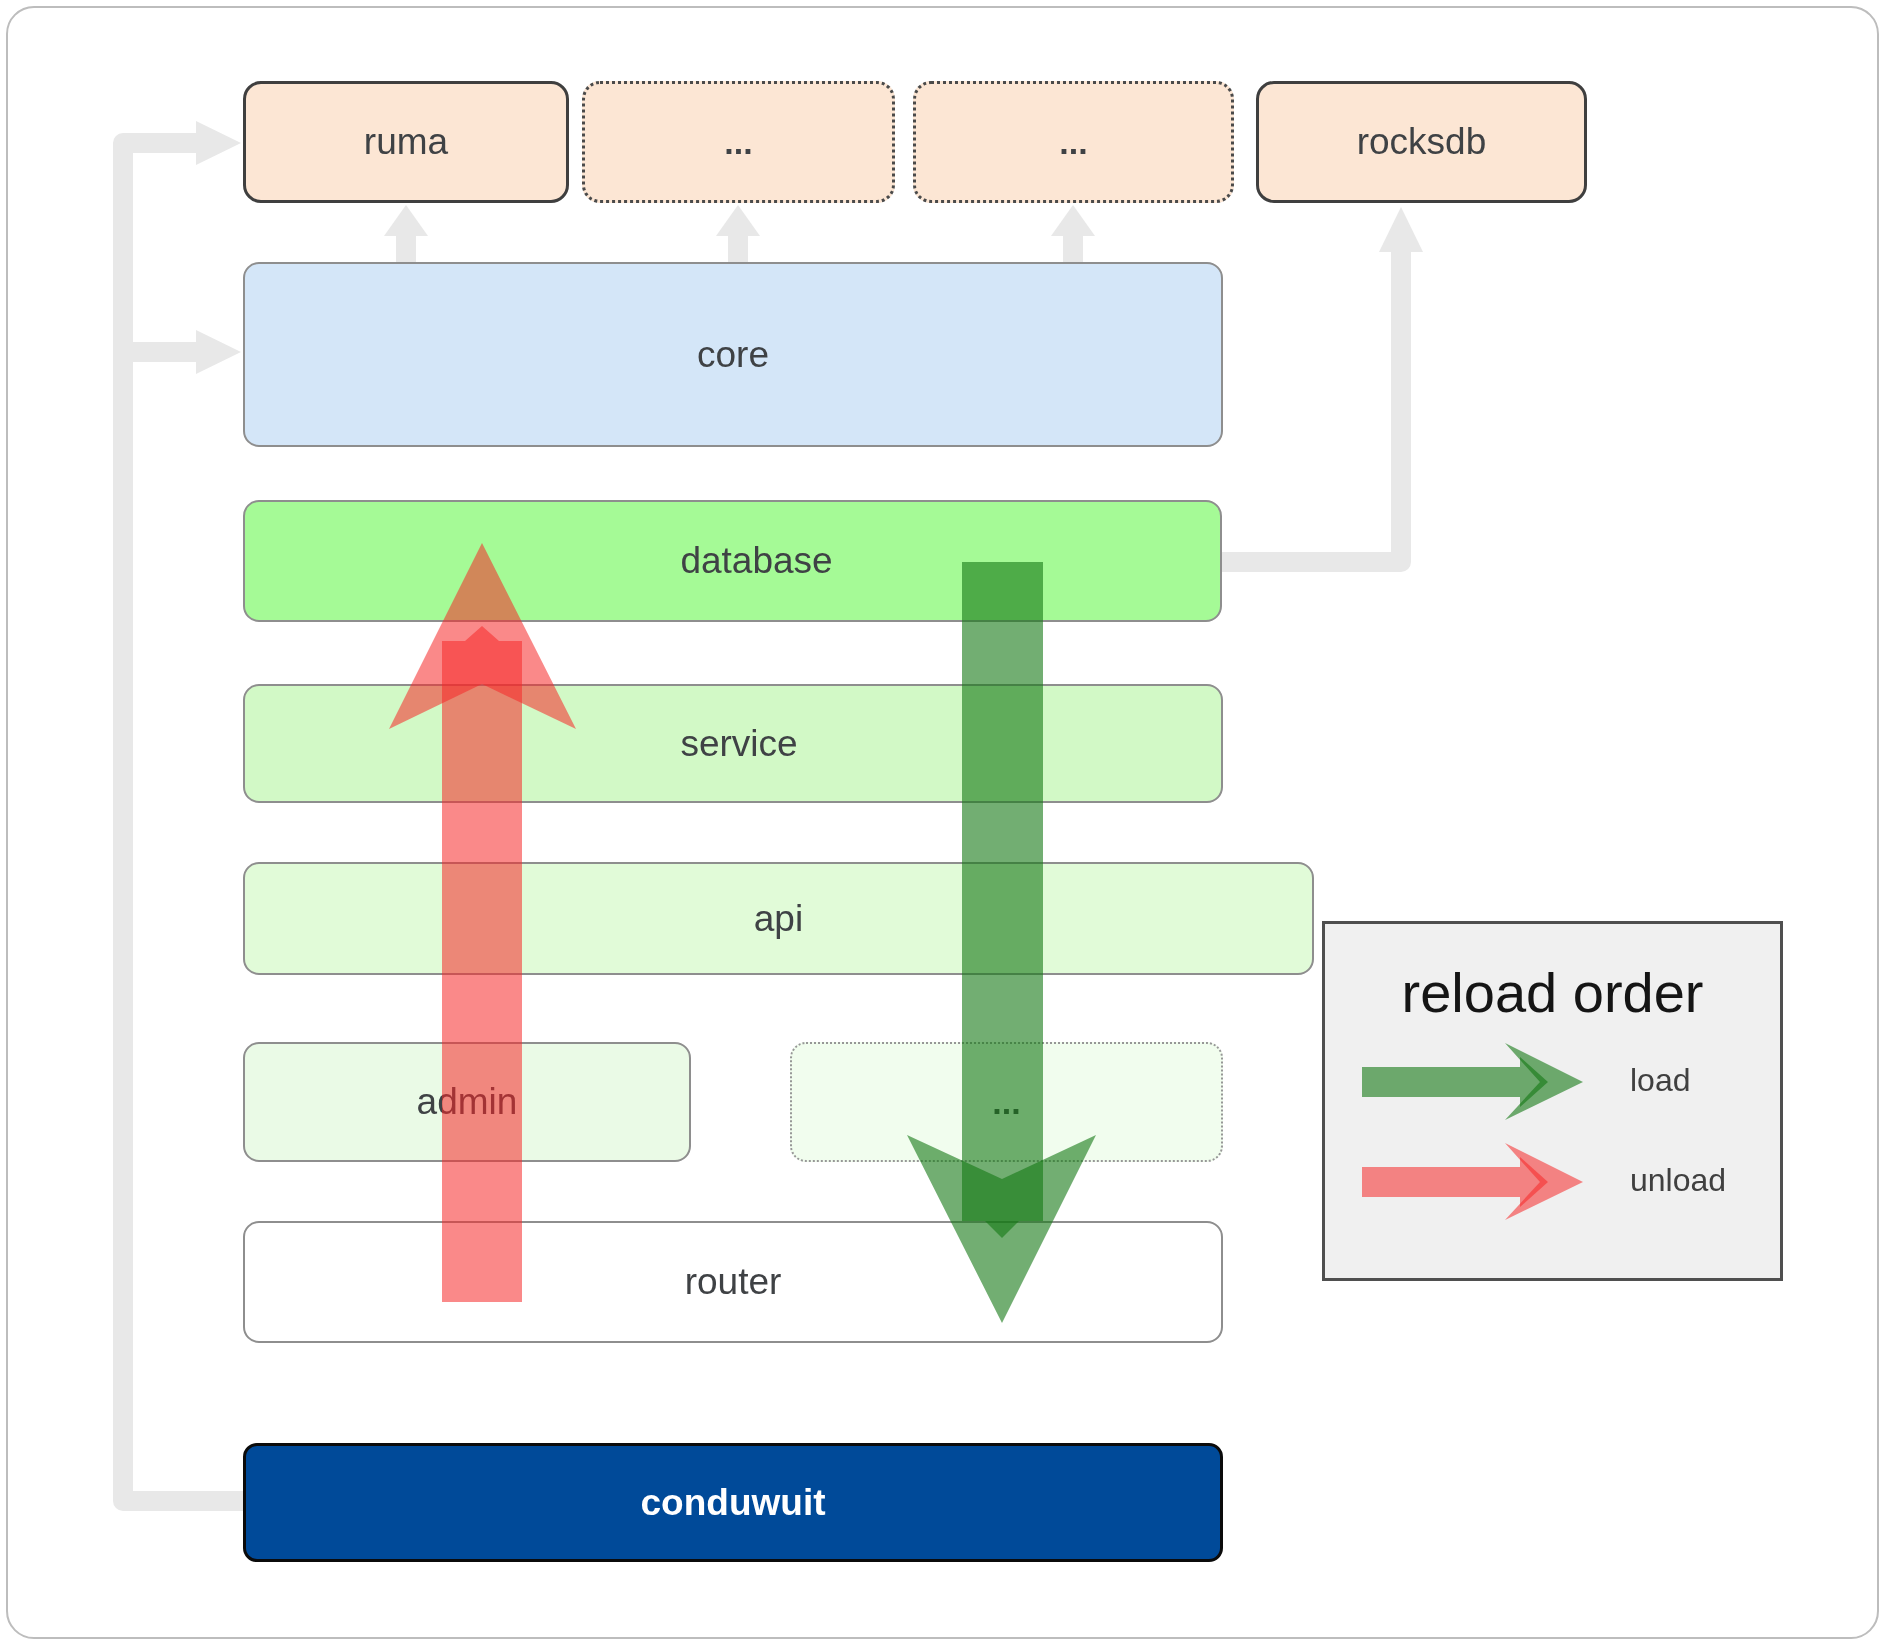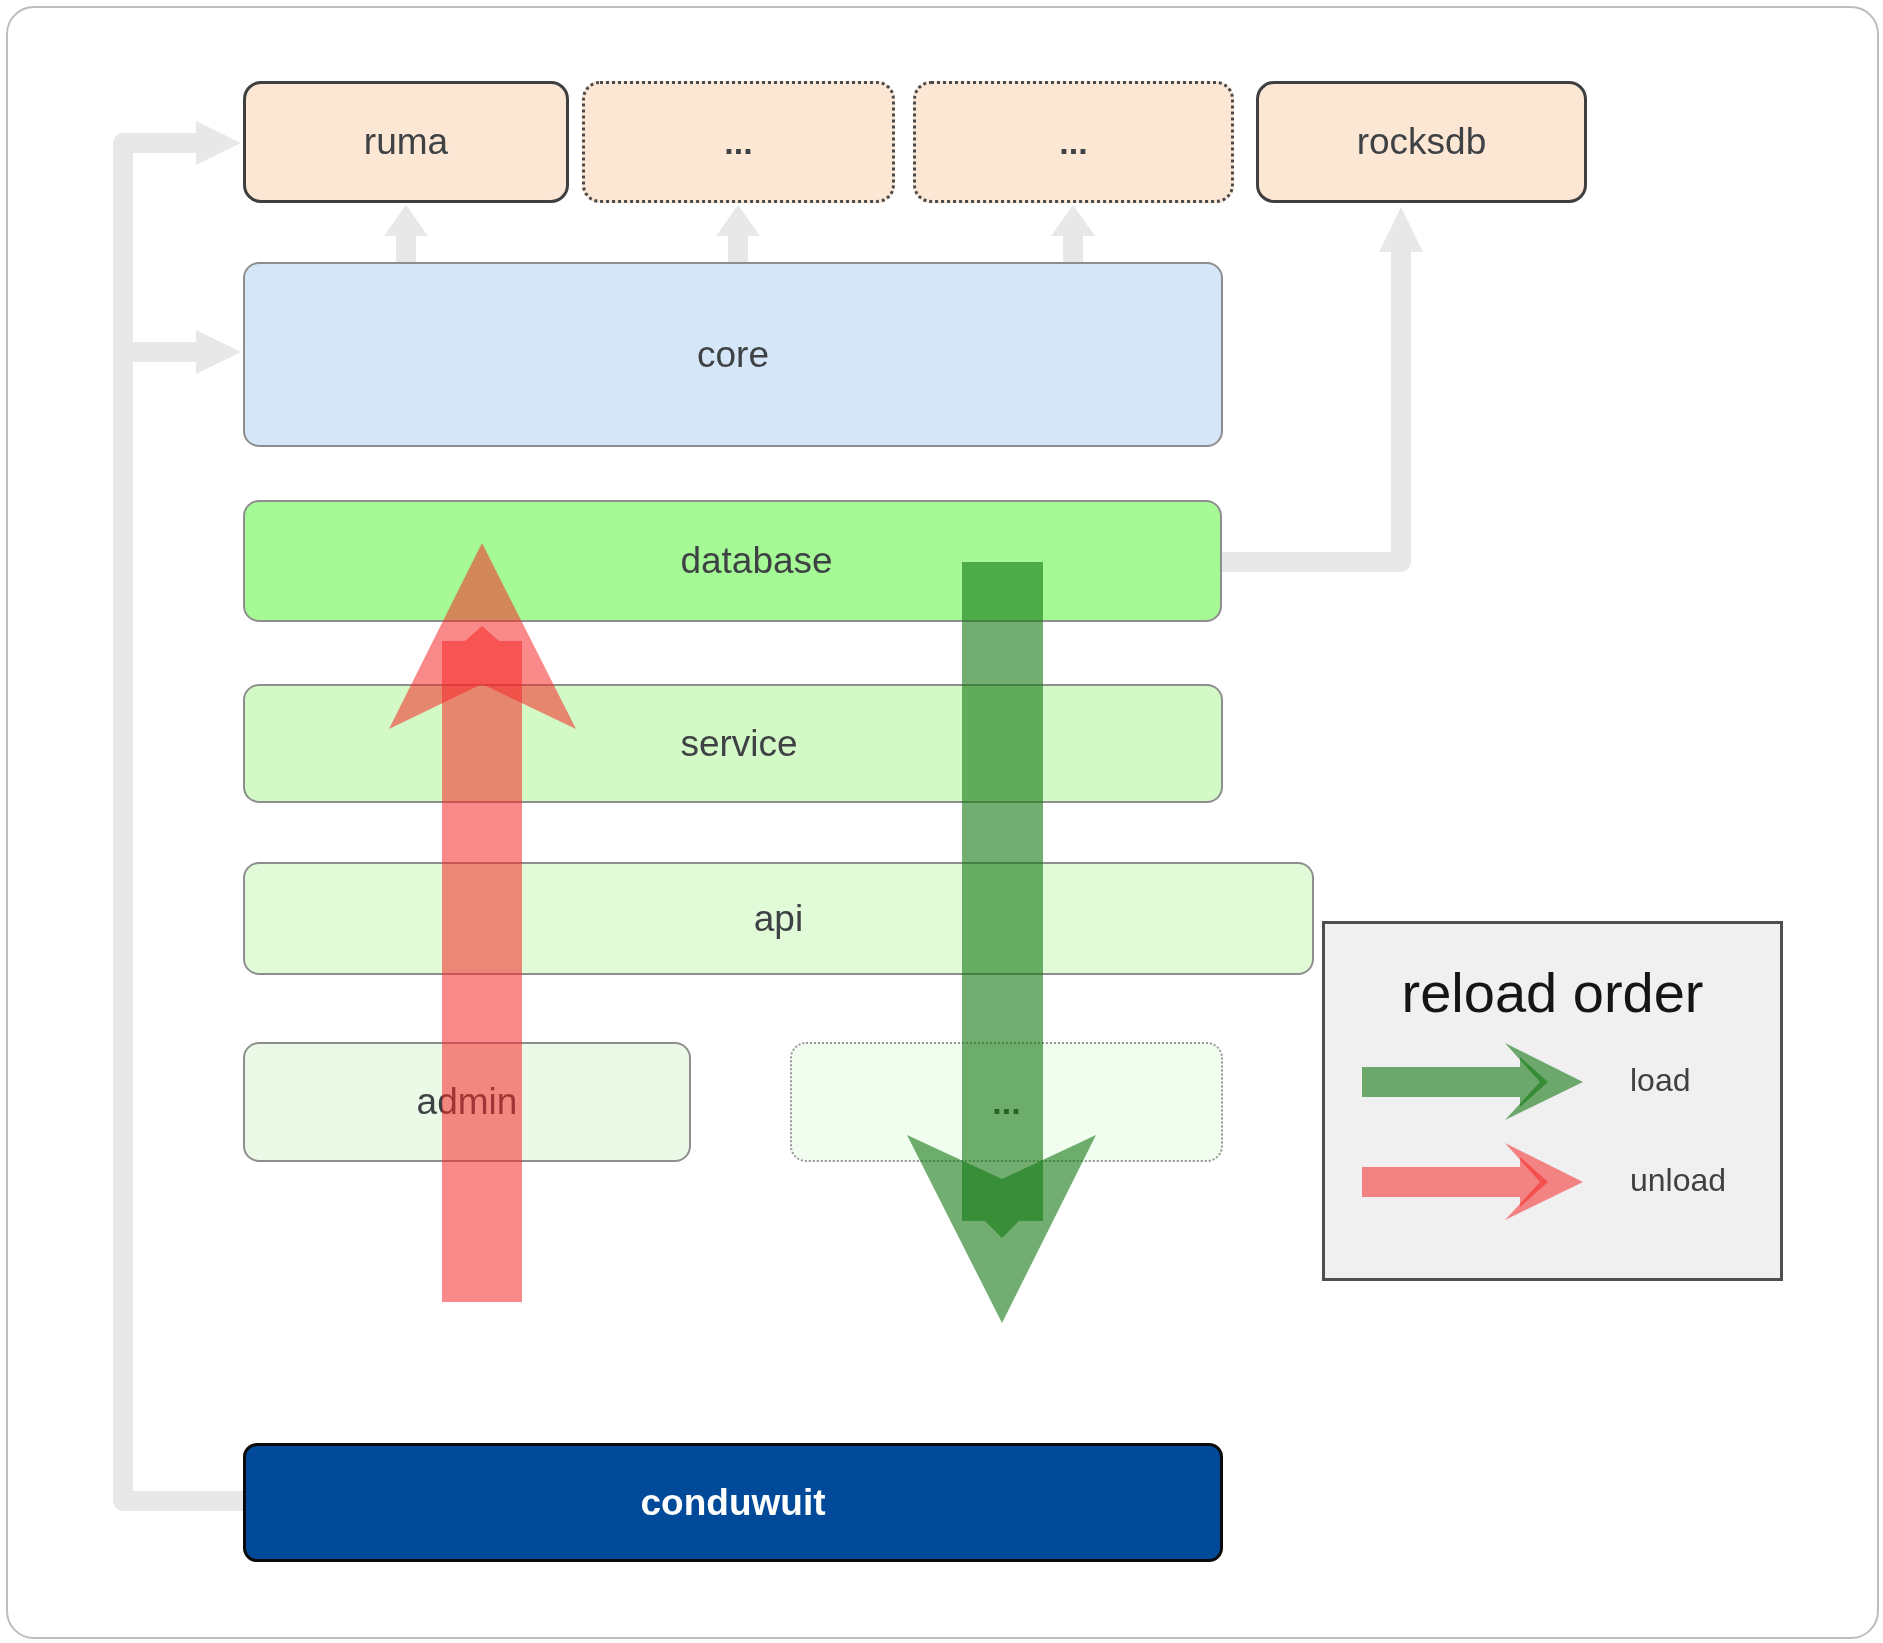--- a/index.html
+++ b/index.html
@@ -104,20 +104,23 @@
   </div>
   <div class="box wide api">
     <span>api</span>
   </div>
   <div class="box wide admin">
     <span>admin</span>
   </div>
   <div class="box dots3">
     <span class="dots-text">...</span>
   </div>
+  <div class="box wide router">
+    <span>router</span>
+  </div>
   <div class="box conduwuit">
     <span>conduwuit</span>
   </div>
 </div>
 
 <div class="legend">
   <div class="legend-title">reload order</div>
   <div class="legend-label load">load</div>
   <div class="legend-label unload">unload</div>
 </div>

